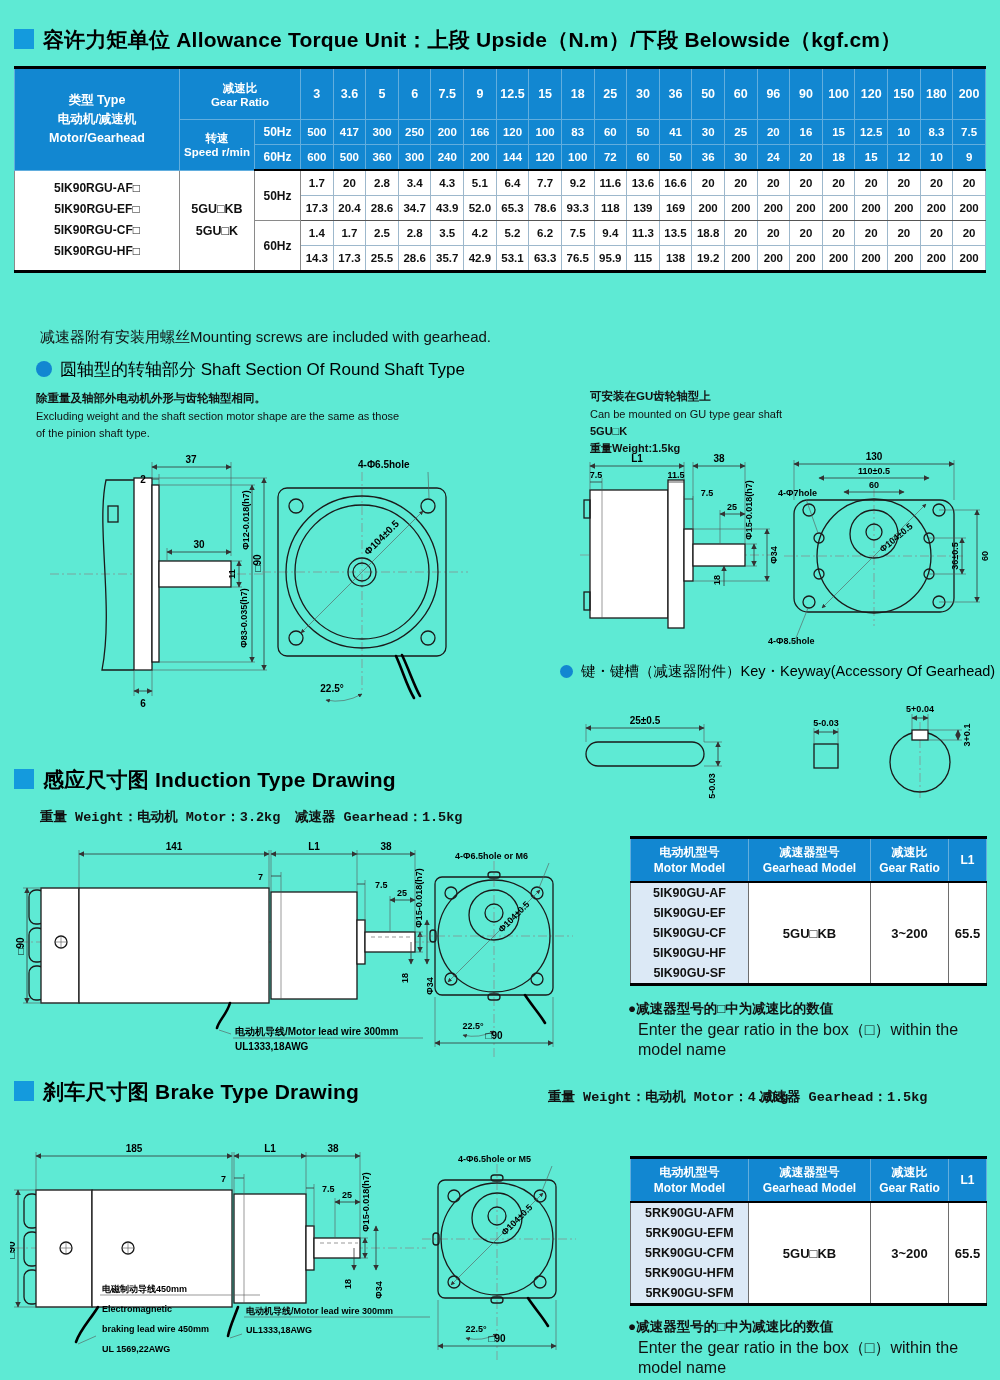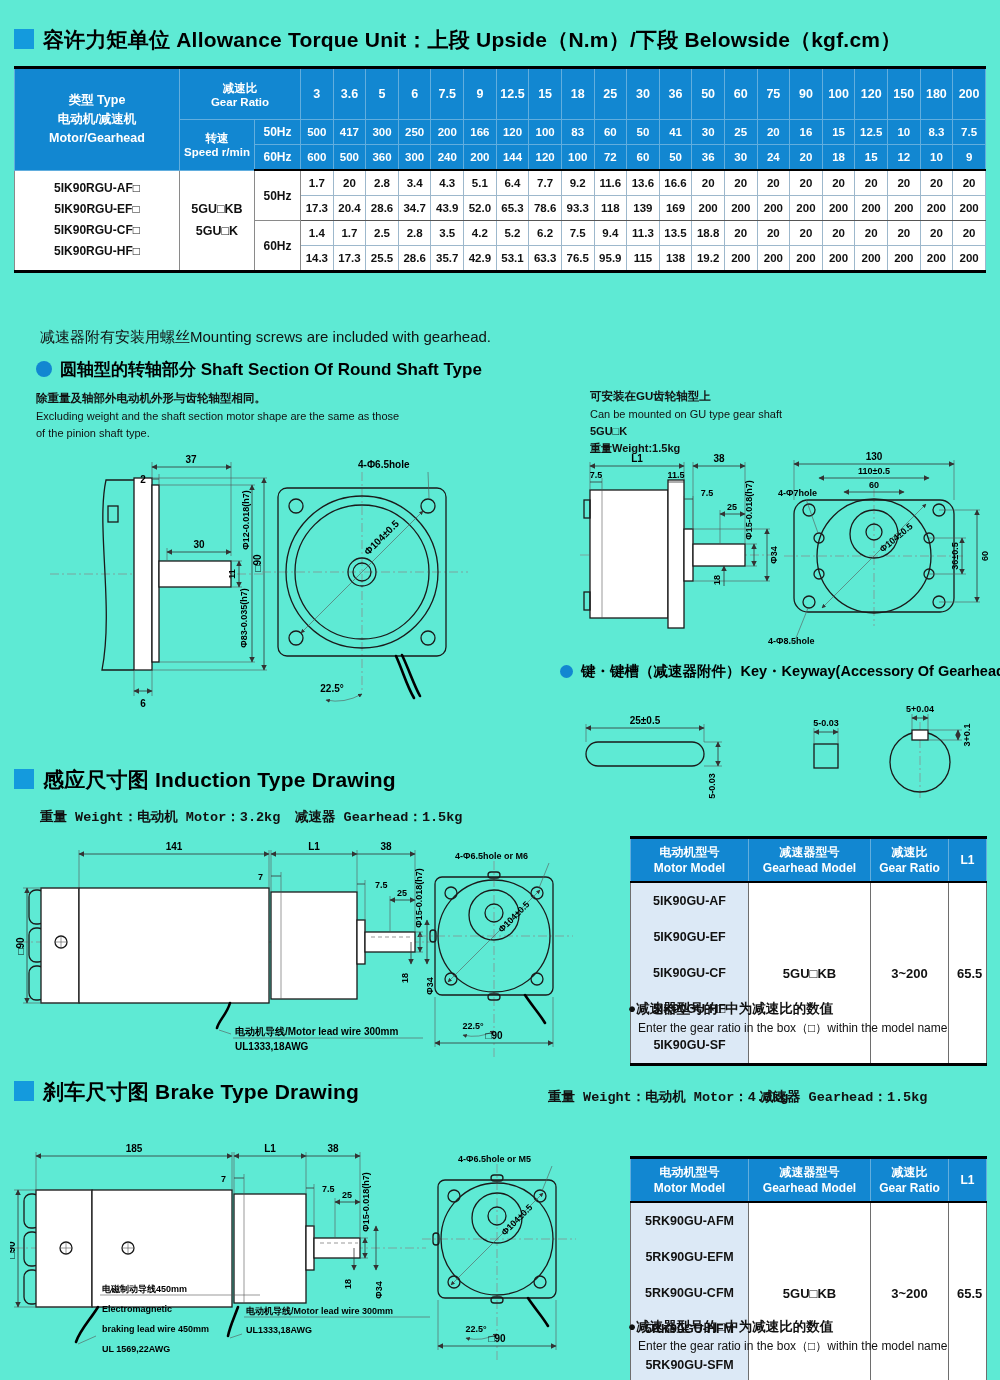--- a/index.html
+++ b/index.html
@@ -2,21 +2,21 @@
 <html><head>
 <meta charset="utf-8">
 <style>
   html,body{margin:0;padding:0;background:#fff;}
   body{font-family:"Liberation Sans","DejaVu Sans",sans-serif;color:#111;}
   .page{position:relative;width:1000px;height:1380px;background:#5eead4;overflow:hidden;}
   
   .h1{position:absolute;white-space:nowrap;font-weight:bold;font-size:21px;color:#000;letter-spacing:0.2px;}
   .h1 .sq{display:inline-block;width:20px;height:20px;background:#149add;margin-right:9px;vertical-align:-2px;}
   .sub{position:absolute;font-weight:normal;font-size:15px;color:#111;}
-  .bh2{position:absolute;font-weight:bold;font-size:17px;white-space:nowrap;color:#000;}
+  .bh2{position:absolute;font-weight:normal;font-size:17px;white-space:nowrap;color:#000;}
   .bh2 .dot{display:inline-block;width:16px;height:16px;border-radius:50%;background:#1287d1;margin-right:8px;vertical-align:-2px;}
   .bh2.key{font-size:14.5px;}
   .bh2.key .dot{width:13px;height:13px;}
   .nt{position:absolute;font-size:11px;line-height:1.55;color:#111;}
   .nt .zh{font-weight:bold;font-size:11.5px;}
   .nt .b{font-weight:bold;}
   .wt{position:absolute;font-weight:bold;font-size:13.5px;white-space:nowrap;font-family:Liberation Mono, monospace;}
   
   .twrap{position:absolute;width:972px;}
   table.tq{border-collapse:collapse;table-layout:fixed;width:972px;text-align:center;font-weight:bold;
@@ -33,27 +33,27 @@
   .tq td.tint{background:#d9e9f7;}
   .tq td.bd{background:#fff;}
   .tq .lf{background:#fff;border:1px solid #8a8a8a;}
   .tq .models{font-size:12px;line-height:1.75;}
   .tq .gh{font-size:12.5px;line-height:1.8;}
   .tq .hzc{font-size:12px;}
   
   .mtwrap{position:absolute;width:356px;}
   table.mt{border-collapse:collapse;table-layout:fixed;width:356px;text-align:center;font-weight:bold;
            border-top:3px solid #000;border-bottom:3px solid #000;}
-  .mt td{border-left:1px solid #6e6e6e;border-right:1px solid #6e6e6e;padding:8px;}
+  .mt td{border-left:1px solid #6e6e6e;border-right:1px solid #6e6e6e;padding:0;}
   .mt tr.mh td{background:#1287d1;color:#fff;font-size:12px;line-height:1.35;padding:5px 0;border:1px solid #62aede;border-bottom:2.2px solid #000;}
   .mt td.model{background:#dce9f6;font-size:12.5px;height:20px;}
   .mt td.val{background:#fff;font-size:13px;}
   .tnote{position:absolute;width:370px;}
   .tnote .n1{font-weight:bold;font-size:13.5px;}
-  .tnote .n2{font-size:12px;padding-left:10px;margin-top:2px;}
+  .tnote .n2{font-size:16px;padding-left:10px;margin-top:2px;}
   
   svg.draw{position:absolute;}
   svg.draw text{font-size:10px;font-weight:bold;fill:#000;}
   svg.draw text.sm{font-size:9px;}
   .ol{fill:#fff;stroke:#1a1a1a;stroke-width:1.3;}
   .olt{fill:none;stroke:#1a1a1a;stroke-width:1.3;}
   .dl{stroke:#333;stroke-width:0.8;fill:none;}
   .cl{stroke:#888;stroke-width:0.7;stroke-dasharray:9 3 2 3;fill:none;}
   .thn{stroke:#555;stroke-width:0.6;fill:none;}
   .wire{stroke:#000;stroke-width:2.6;fill:none;stroke-linecap:round;}
@@ -105,21 +105,21 @@
             <td class="bh rat">7.5</td>
             <td class="bh rat">9</td>
             <td class="bh rat">12.5</td>
             <td class="bh rat">15</td>
             <td class="bh rat">18</td>
             <td class="bh rat">25</td>
             <td class="bh rat">30</td>
             <td class="bh rat">36</td>
             <td class="bh rat">50</td>
             <td class="bh rat">60</td>
-            <td class="bh rat">75</td>
+            <td class="bh rat">96</td>
             <td class="bh rat">90</td>
             <td class="bh rat">100</td>
             <td class="bh rat">120</td>
             <td class="bh rat">150</td>
             <td class="bh rat">180</td>
             <td class="bh rat">200</td>
           </tr>
           <tr>
             <td class="bh" rowspan="2">转速<br>Speed r/min</td>
             <td class="bh hz">50Hz</td>

